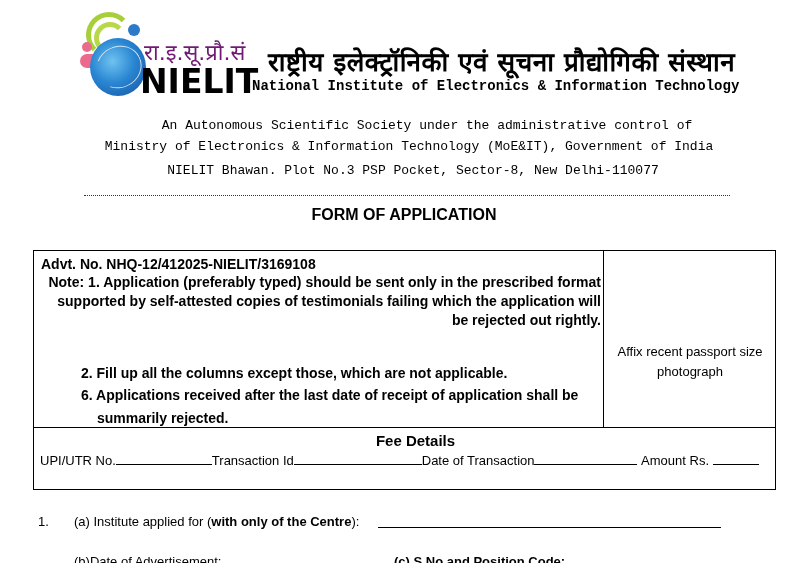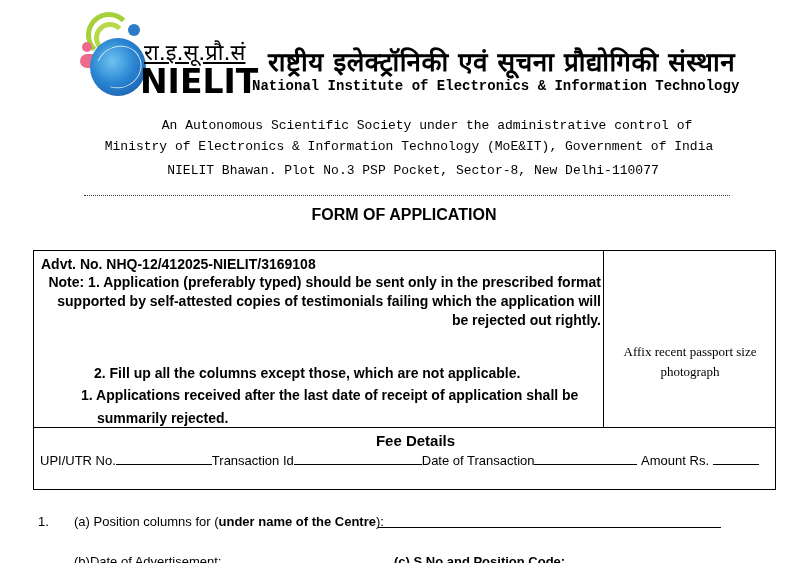--- a/index.html
+++ b/index.html
@@ -13,46 +13,46 @@
   #logo .globe { position:absolute; left:10px; top:28px; width:56px; height:58px; border-radius:50%;
      background: radial-gradient(circle at 40% 40%, #6fc3f0 0%, #2a86d2 45%, #14509e 100%); }
   #logo .globe:after { content:""; position:absolute; left:6px; top:8px; width:44px; height:40px; border-radius:50%;
      border:1.5px solid rgba(255,255,255,0.75); border-left-color:transparent; transform:rotate(-25deg); }
   #logo .arc { position:absolute; border-radius:50%; border:5px solid #a6cf3a; border-right-color:transparent; border-bottom-color:transparent; }
   #logo .a1 { left:6px; top:2px; width:36px; height:36px; }
   #logo .a2 { left:14px; top:12px; width:22px; height:22px; border-color:#b8d84a; border-right-color:transparent; border-bottom-color:transparent; }
   #logo .pink { position:absolute; left:0px; top:44px; width:22px; height:14px; border-radius:8px; background:#ec6a8c; }
   #logo .head-blue { position:absolute; left:48px; top:14px; width:12px; height:12px; border-radius:50%; background:#2b7bc9; }
   #logo .head-pink { position:absolute; left:2px; top:32px; width:10px; height:10px; border-radius:50%; background:#ec6a8c; }
-  #logo .hindi-abbr { position:absolute; left:64px; top:26px; font-size:22px; color:#000000; font-family:"DejaVu Sans", sans-serif; white-space:nowrap;text-decoration:underline; }
+  #logo .hindi-abbr { position:absolute; left:64px; top:26px; font-size:22px; color:#701a75; font-family:"DejaVu Sans", sans-serif; white-space:nowrap; }
   #logo .nielit { position:absolute; left:60px; top:52px; font-size:33px; font-weight:bold; color:#000000; letter-spacing:0px; font-family:"DejaVu Sans", sans-serif; }
 
   #hindi-title { left:248px; top:43px; font-size:26px; font-weight:bold; font-family:"DejaVu Sans", sans-serif; white-space:nowrap; letter-spacing:0.5px;margin-left:20px; }
   #english-title { left:252px; top:78px; font-size:14px; font-weight:bold; white-space:nowrap; }
 
   .center-line { left:0; width:794px; text-align:center; font-size:13px; white-space:nowrap; }
   #sub1 { top:118px; left:30px; }
   #sub2 { top:139px; left:12px; }
   #sub3 { top:163px; left:16px; }
 
   #dotted { left:84px; top:195px; width:646px; height:0; border-top:1.5px dotted #333; }
   #form-title { left:0; width:808px; top:206px; text-align:center; font-size:16px; font-weight:bold; }
 
   #box { left:33px; top:250px; width:743px; height:240px; border:1.5px solid #000; box-sizing:border-box; }
   #photo-divider { left:603px; top:250px; width:0; height:178px; border-left:1.5px solid #000; }
   #h-divider { left:33px; top:427px; width:743px; height:0; border-top:1.5px solid #000; }
 
   .note { font-size:14px; font-weight:bold; line-height:19px; }
   #advt { left:41px; top:255px; }
   #note1 { left:41px; top:273px; width:560px; }
-  #note2 { left:81px; top:364px; white-space:nowrap;margin-left:13px; }
+  #note2 { left:81px; top:364px; white-space:nowrap; }
   #note3 { left:81px; top:386px; white-space:nowrap; }
   #note3b { left:97px; top:409px; white-space:nowrap; }
 
-  #photo-text { left:605px; top:342px; width:170px; text-align:center; font-size:13px; line-height:20px;font-family:Liberation Serif, serif; }
+  #photo-text { left:605px; top:342px; width:170px; text-align:center; font-size:13px; line-height:20px; }
 
   #fee-title { left:33px; width:765px; top:432px; text-align:center; font-size:15px; font-weight:bold; }
   #fee-row { left:40px; top:452px; font-size:13px; white-space:nowrap; }
   .blank { display:inline-block; border-bottom:1px solid #000; height:12px; vertical-align:baseline; }
 
   #q1-num { left:38px; top:514px; font-size:13px; }
   #q1-text { left:74px; top:514px; font-size:13px; white-space:nowrap; }
   #q1-line { left:378px; top:527px; width:343px; border-bottom:1.3px solid #000; }
   #q1b { left:74px; top:554px; font-size:13px; white-space:nowrap; }
   #q1c { left:394px; top:554px; font-size:13px; font-weight:bold; white-space:nowrap; }
@@ -81,27 +81,27 @@
 <div id="dotted" class="abs"></div>
 <div id="form-title" class="abs sans">FORM OF APPLICATION</div>
 
 <div id="box" class="abs"></div>
 <div id="photo-divider" class="abs"></div>
 <div id="h-divider" class="abs"></div>
 
 <div id="advt" class="abs note sans">Advt. No. NHQ-12/412025-NIELIT/3169108</div>
 <div id="note1" class="abs note sans">Note: 1. Application (preferably typed) should be sent only in the prescribed format supported by self-attested copies of testimonials failing which the application will be rejected out rightly.</div>
 <div id="note2" class="abs note sans">2. Fill up all the columns except those, which are not applicable.</div>
-<div id="note3" class="abs note sans">1.  Applications received after the last date of receipt of application shall be</div>
+<div id="note3" class="abs note sans">6.  Applications received after the last date of receipt of application shall be</div>
 <div id="note3b" class="abs note sans">summarily rejected.</div>
 
 <div id="photo-text" class="abs sans">Affix recent passport size photograph</div>
 
 <div id="fee-title" class="abs sans">Fee Details</div>
 <div id="fee-row" class="abs sans">
   <span>UPI/UTR No.</span><span class="blank" style="width:96px"></span><span>Transaction Id</span><span class="blank" style="width:128px"></span><span>Date of Transaction</span><span class="blank" style="width:103px"></span>&nbsp;<span>Amount Rs.</span>&nbsp;<span class="blank" style="width:46px"></span>
 </div>
 
 <div id="q1-num" class="abs sans">1.</div>
-<div id="q1-text" class="abs sans"><span>(a) Position columns for (</span><b>under name of the Centre</b><span>):</span></div>
+<div id="q1-text" class="abs sans"><span>(a) Institute applied for (</span><b>with only of the Centre</b><span>):</span></div>
 <div id="q1-line" class="abs"></div>
 <div id="q1b" class="abs sans">(b)Date of Advertisement:</div>
 <div id="q1c" class="abs sans">(c) S.No and Position Code:</div>
 
 </body></html>

